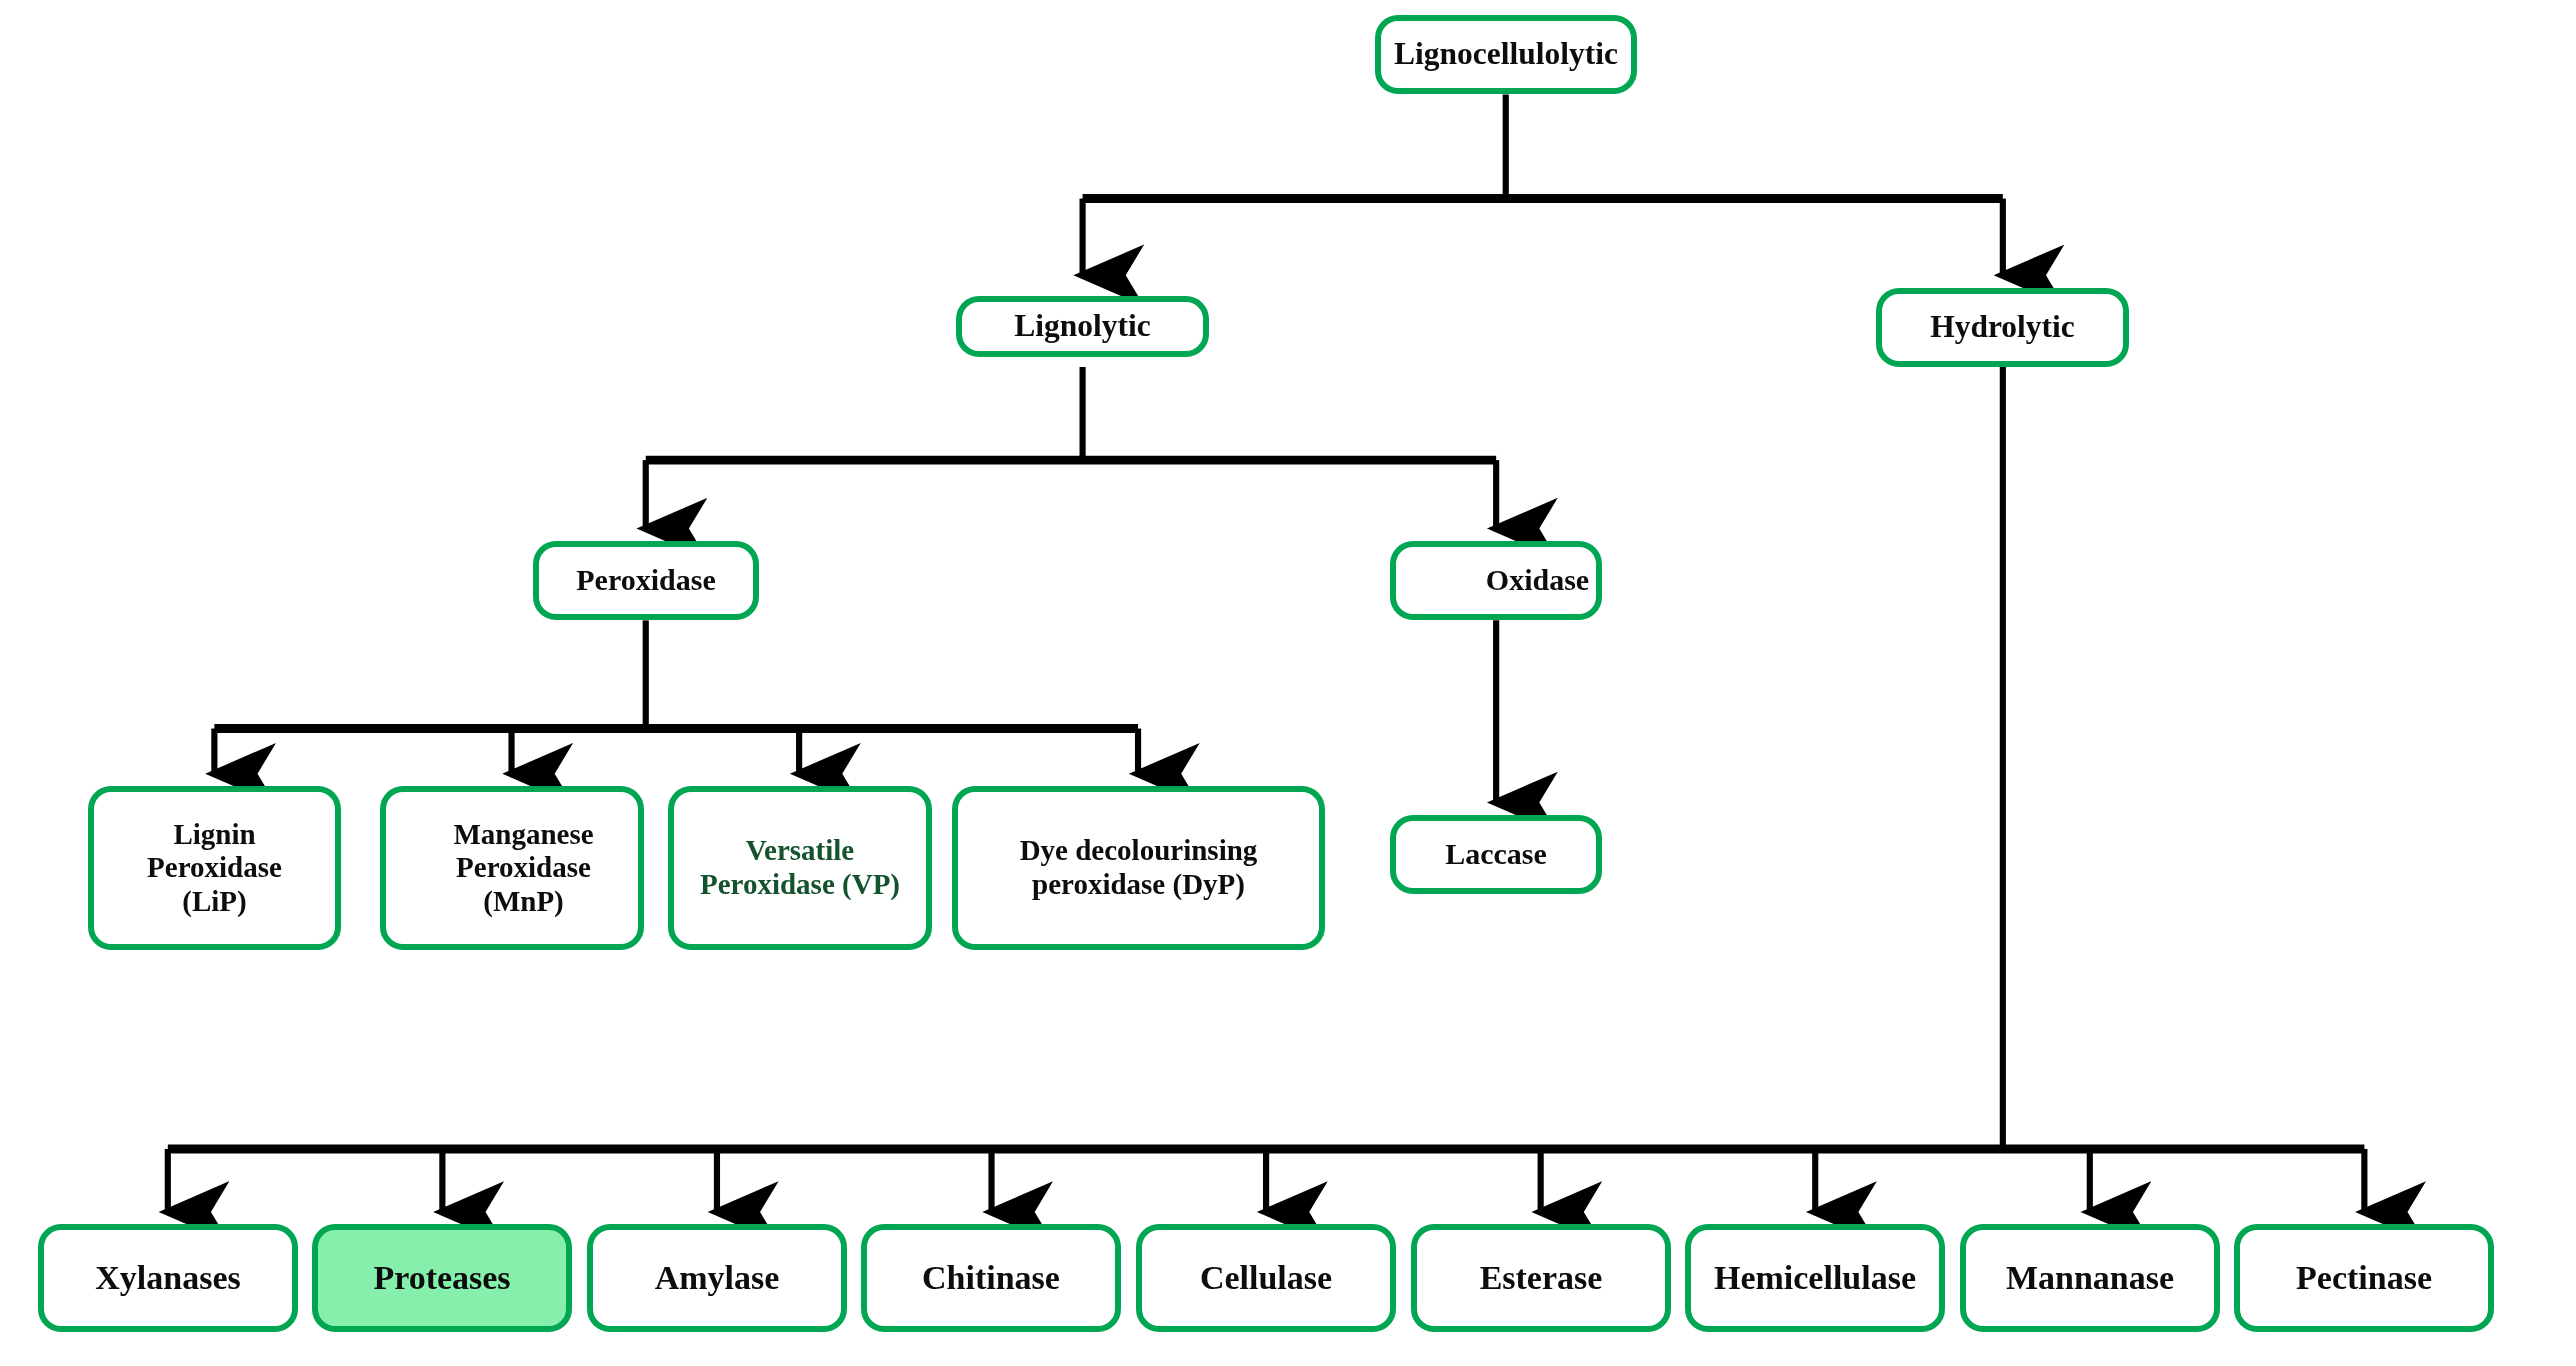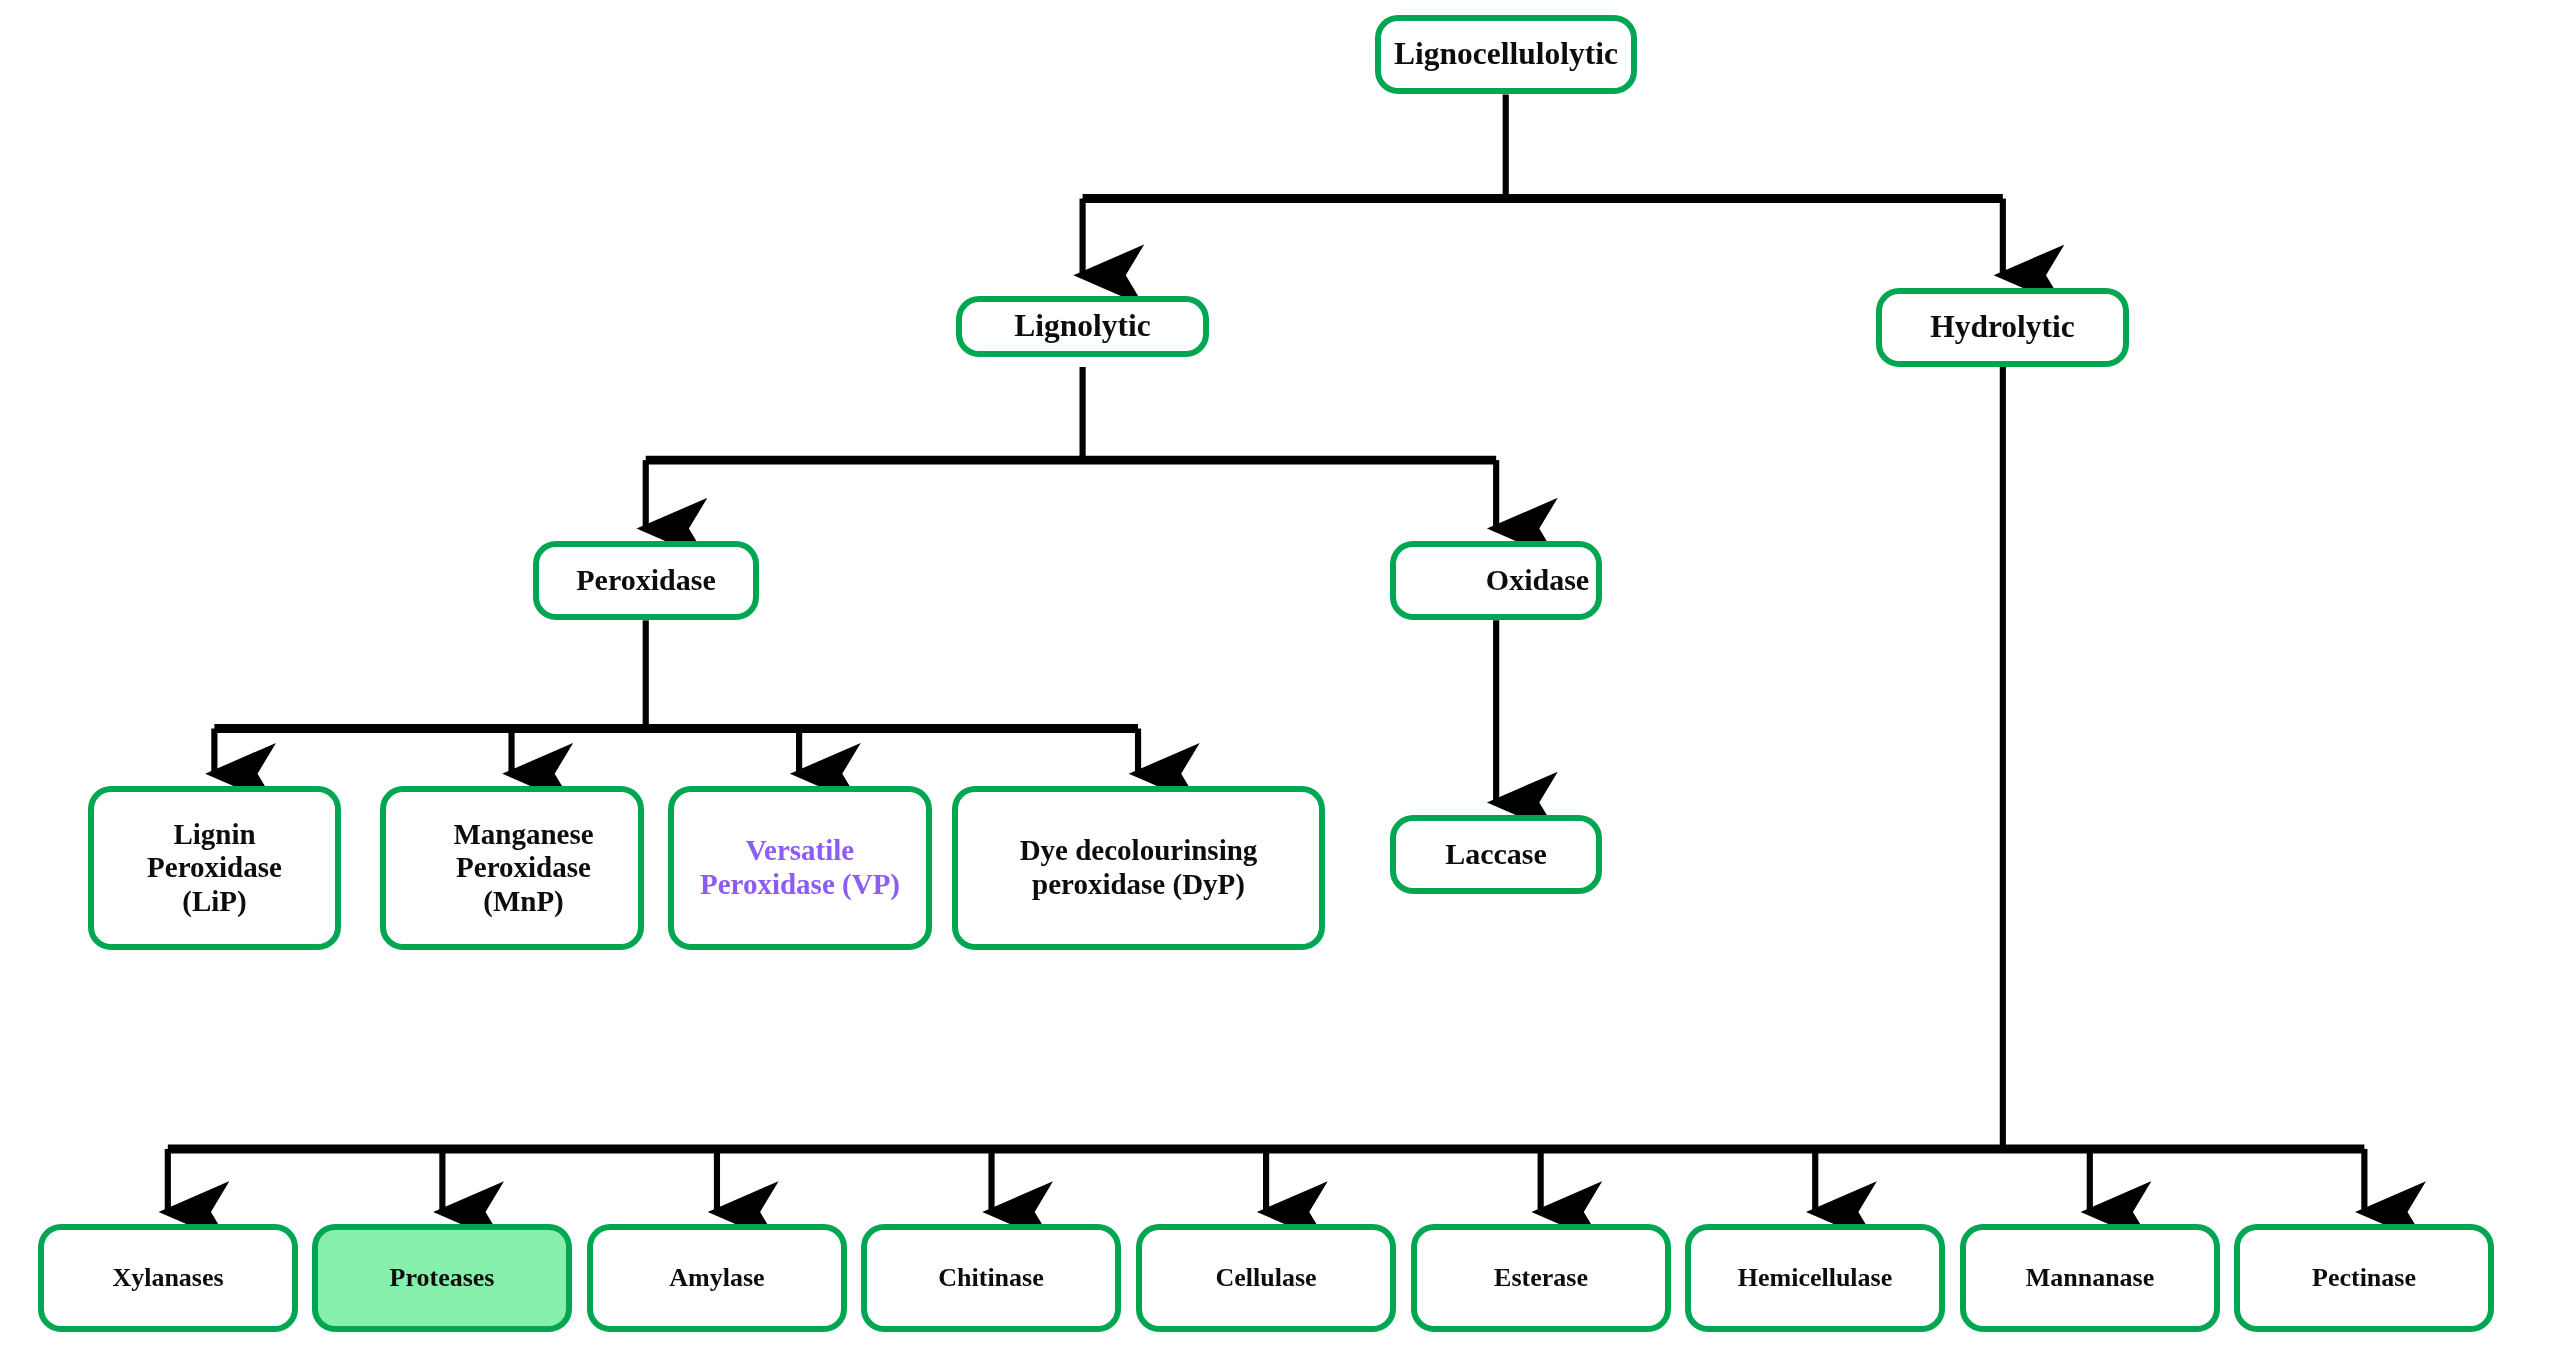--- a/index.html
+++ b/index.html
@@ -46,21 +46,21 @@
     box-sizing: border-box;
     white-space: pre-line;
     line-height: 1.16;
     font-weight: 700;
   }
   
   .tier-root   { font-size: 31.5px; font-weight: 400; }
   .tier-lvl2   { font-size: 31.5px; font-weight: 400; }
   .tier-lvl3   { font-size: 30px; font-weight: 700; }
   .tier-leaf   { font-size: 29px; font-weight: 700; }
-  .tier-bottom { font-size: 26px; font-weight: 700; justify-content: flex-end; }
+  .tier-bottom { font-size: 34px; font-weight: 700; justify-content: flex-end; }
 </style>
 </head>
 <body>
 
 <div id="diagram-root">
 
   <svg id="edge-layer" viewBox="0 0 3762 1995" xmlns="http://www.w3.org/2000/svg">
     <defs>
       <marker id="arrow" viewBox="0 0 12 12" refX="6" refY="10" markerWidth="12" markerHeight="12" orient="auto-start-reverse">
         <path d="M 1 0 L 6 11.5 L 11 0 L 6 3 Z" fill="#000000"></path>
@@ -128,21 +128,21 @@
       <div class="node tier-leaf" style="left: 88px; top: 786px; width: 253px; height: 164px; border-color: rgb(0, 166, 81); background: rgb(255, 255, 255); color: rgb(13, 13, 13);">
         <span class="node-label">Lignin
 Peroxidase
 (LiP)</span>
       </div>
       <div class="node tier-leaf" style="left: 380px; top: 786px; width: 264px; height: 164px; border-color: rgb(0, 166, 81); background: rgb(255, 255, 255); color: rgb(13, 13, 13); padding-left: 23px;">
         <span class="node-label">Manganese
 Peroxidase
 (MnP)</span>
       </div>
-      <div class="node tier-leaf" style="left: 668px; top: 786px; width: 264px; height: 164px; border-color: rgb(0, 166, 81); background: rgb(255, 255, 255); color: #8b5cf6;">
+      <div class="node tier-leaf" style="left: 668px; top: 786px; width: 264px; height: 164px; border-color: rgb(0, 166, 81); background: rgb(255, 255, 255); color: #14532d;">
         <span class="node-label">Versatile
 Peroxidase (VP)</span>
       </div>
       <div class="node tier-leaf" style="left: 952px; top: 786px; width: 373px; height: 164px; border-color: rgb(0, 166, 81); background: rgb(255, 255, 255); color: rgb(13, 13, 13);">
         <span class="node-label">Dye decolourinsing
 peroxidase (DyP)</span>
       </div>
       <div class="node tier-lvl3" style="left: 1390px; top: 815px; width: 212px; height: 79px; border-color: rgb(0, 166, 81); background: rgb(255, 255, 255); color: rgb(13, 13, 13);">
         <span class="node-label">Laccase</span>
       </div>

